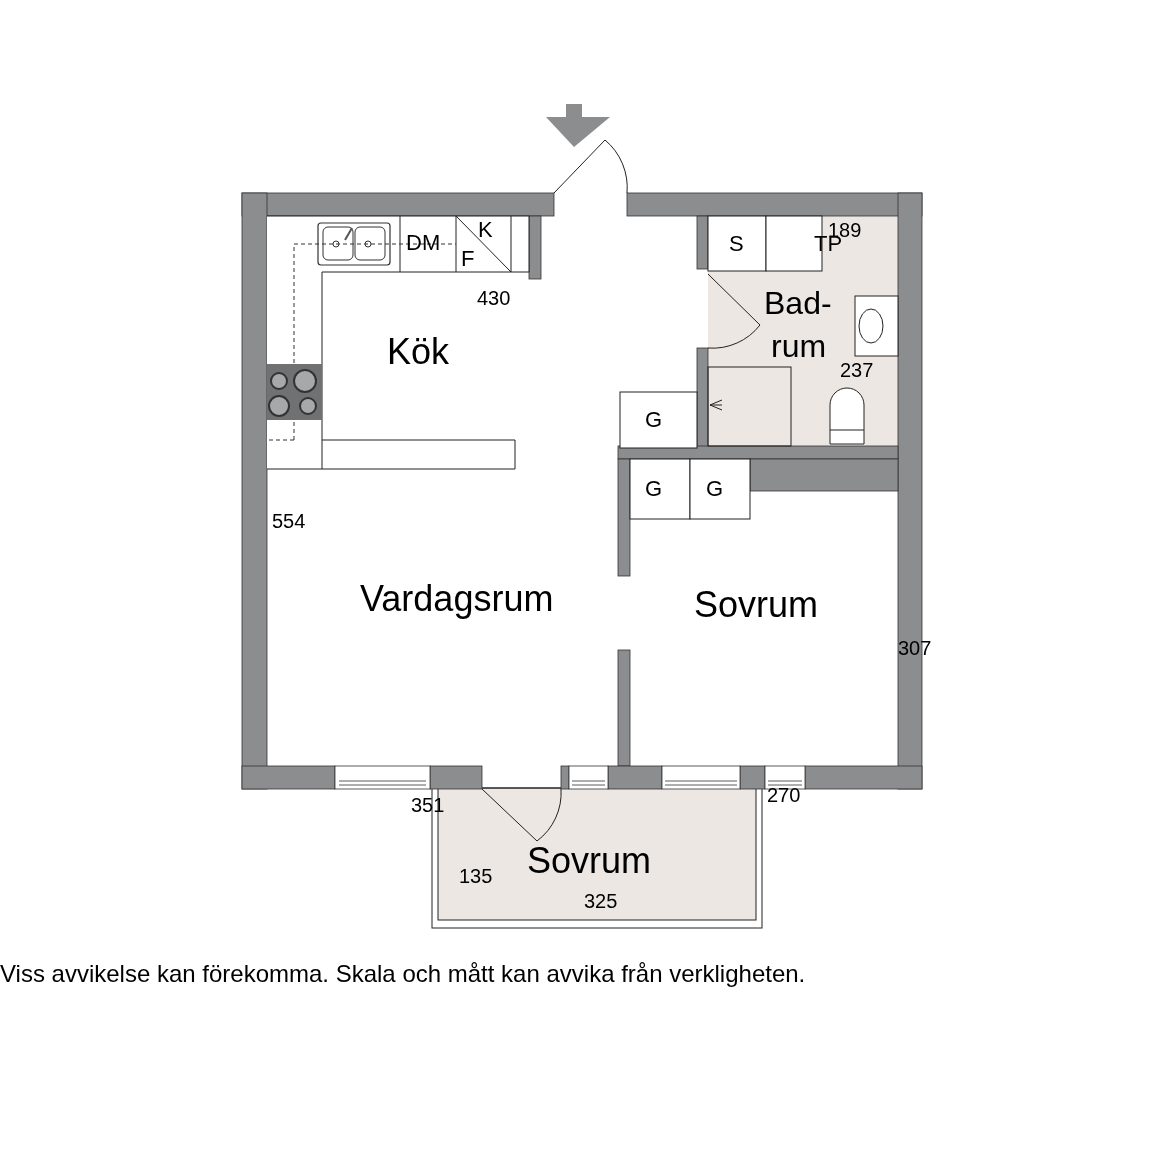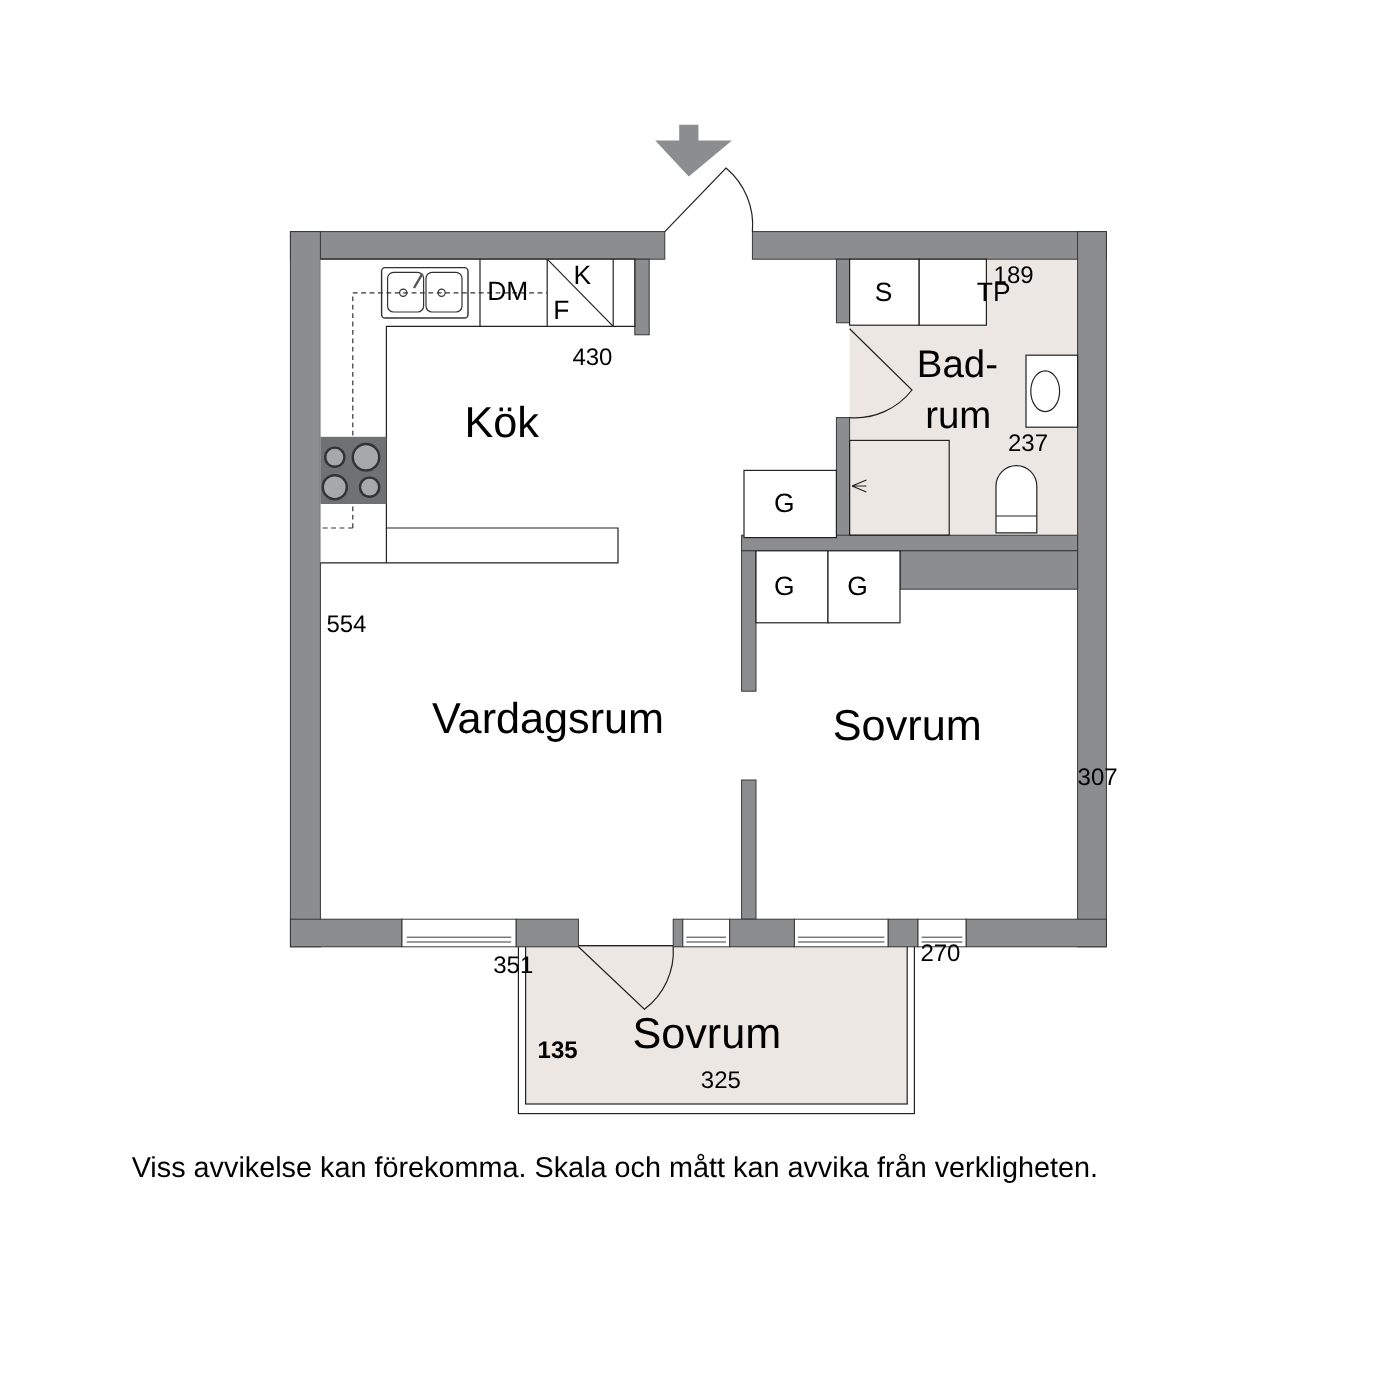--- a/index.html
+++ b/index.html
@@ -3,21 +3,21 @@
 <meta charset="utf-8">
 <style>
   html, body { margin:0; padding:0; background:#ffffff; }
   body { width:1152px; height:1152px; position:relative; overflow:hidden;
          font-family:"Liberation Sans", sans-serif; color:#000; }
   svg.plan { position:absolute; left:0; top:0; }
   .lbl { position:absolute; white-space:nowrap; line-height:1; }
   .room { font-size:36px;text-align:right; }
   .dim { font-size:20px; }
   .fix { font-size:22px; }
-  .footer { position:absolute; left:0; width:915px; top:960px; text-align:right; font-size:24px; }
+  .footer { position:absolute; left:0; width:915px; top:960px; text-align:left; font-size:24px; }
 </style>
 </head>
 <body>
 
 <svg class="plan" width="1152" height="1152" viewBox="0 0 1152 1152">
 
   <rect x="708" y="216" width="190" height="230" fill="#ece7e3"></rect>
   <rect x="438" y="788" width="318" height="132" fill="#ece7e3" stroke="#222" stroke-width="1"></rect>
   <rect x="432" y="788" width="330" height="140" fill="none" stroke="#222" stroke-width="1"></rect>
 
@@ -130,16 +130,16 @@
 <span class="lbl dim" style="left:272px;top:511px;">554</span>
 <span class="lbl dim" style="left:411px;top:781px;margin-top:14px;">351</span>
 <span class="lbl room" style="left:764px;top:287px;font-size:32px;">Bad-</span>
 <span class="lbl room" style="left:771px;top:330px;font-size:32px;">rum</span>
 <span class="lbl dim" style="left:828px;top:220px;">189</span>
 <span class="lbl dim" style="left:840px;top:360px;">237</span>
 <span class="lbl room" style="left:694px;top:587px;">Sovrum</span>
 <span class="lbl dim" style="left:854px;top:638px;margin-left:44px;">307</span>
 <span class="lbl dim" style="left:767px;top:741px;margin-top:44px;">270</span>
 <span class="lbl room" style="left:527px;top:843px;">Sovrum</span>
-<span class="lbl dim" style="left:448px;top:866px;font-weight:bold;">135</span>
+<span class="lbl dim" style="left:459px;top:866px;">135</span>
 <span class="lbl dim" style="left:584px;top:891px;">325</span>
 
 <div class="footer">Viss avvikelse kan förekomma. Skala och mått kan avvika från verkligheten.</div>
 
 </body></html>

